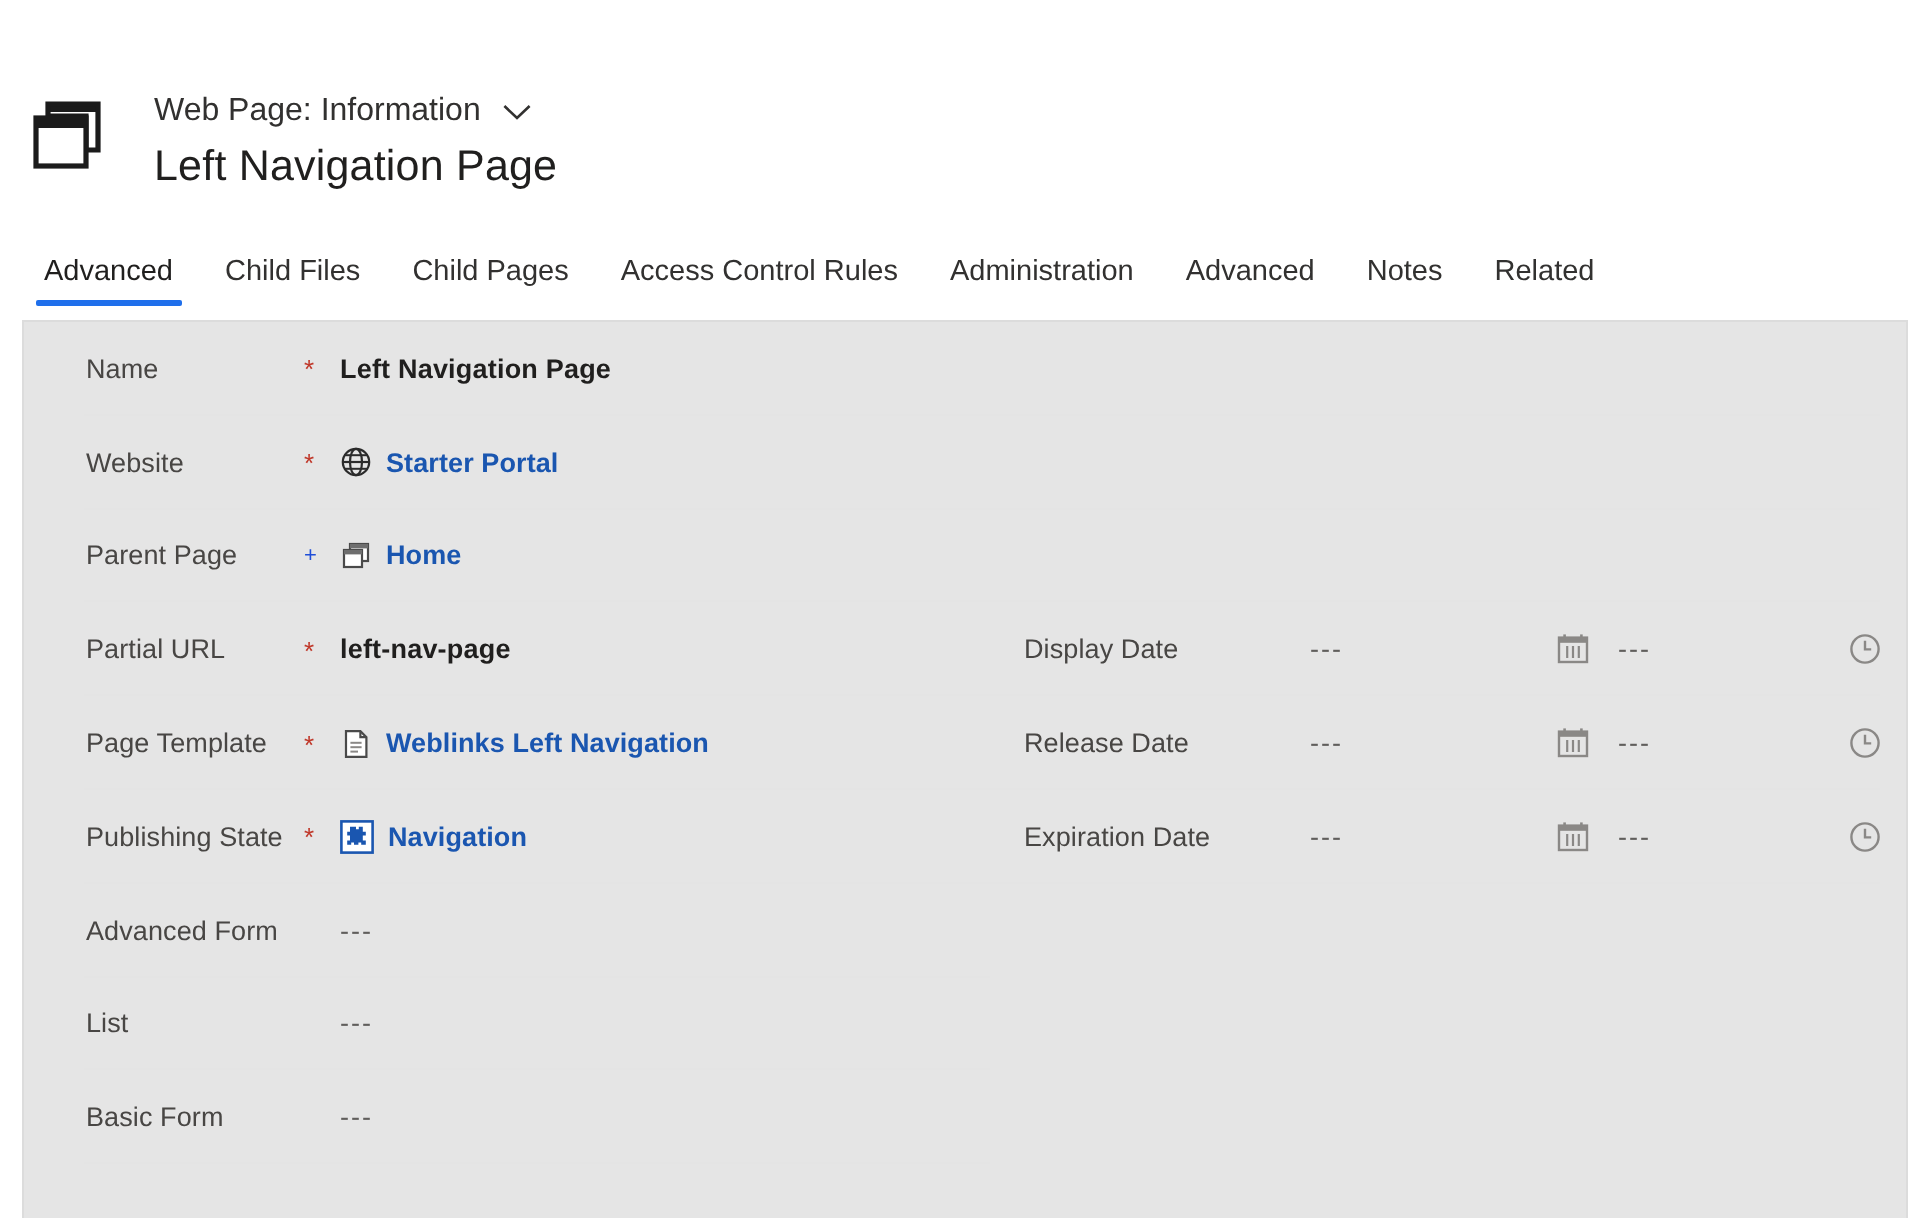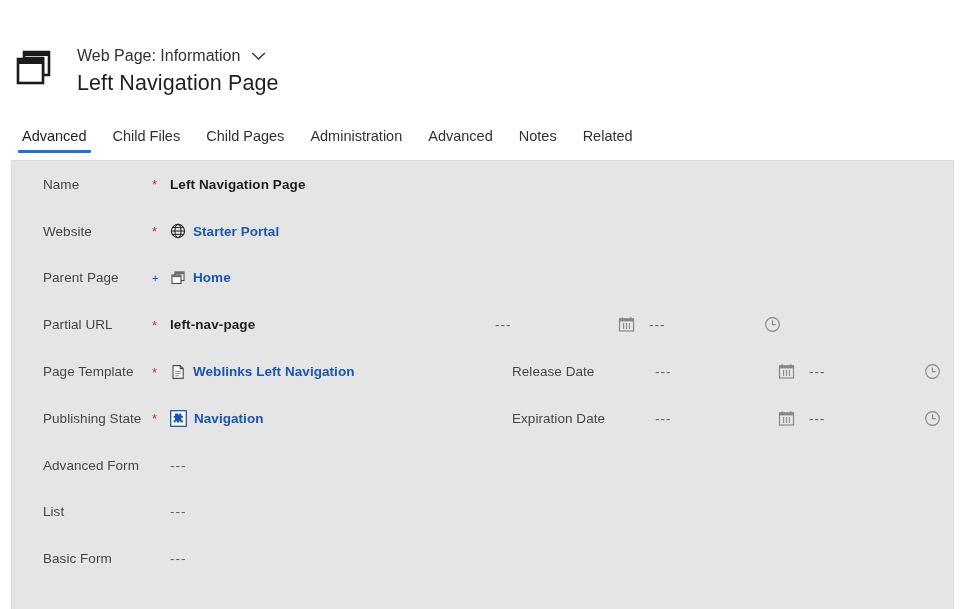--- a/index.html
+++ b/index.html
@@ -233,20 +233,21 @@
       </span>
     </div>
     <div class="record-title">Left Navigation Page</div>
   </div>
 </div>
 
 <div class="tabs">
   <div class="tab active">Advanced</div>
   <div class="tab">Child Files</div>
   <div class="tab">Child Pages</div>
+  <div class="tab">Access Control Rules</div>
   <div class="tab">Administration</div>
   <div class="tab">Advanced</div>
   <div class="tab">Notes</div>
   <div class="tab">Related</div>
 </div>
 
 <div class="form-card">
   <div class="form-grid">
 
     <div class="row">
@@ -304,20 +305,21 @@
 
     <div class="row">
       <div class="col-left">
         <span class="field-label">Partial URL</span>
         <span class="req">*</span>
         <span class="field-value">
           <span class="value-bold">left-nav-page</span>
         </span>
       </div>
       <div class="col-right">
+        <span class="date-label">Display Date</span>
         <span class="date-value">---</span>
         <span class="date-icon">
           <svg width="17" height="17" viewBox="0 0 17 17" class="icon-svg">
             <rect x="1.5" y="2.8" width="14" height="12.2" fill="none" stroke="#8a8886" stroke-width="1.2"></rect>
             <rect x="1.5" y="2.8" width="14" height="2.6" fill="#8a8886"></rect>
             <line x1="4.3" y1="1.2" x2="4.3" y2="3.6" stroke="#8a8886" stroke-width="1.3"></line>
             <line x1="12.7" y1="1.2" x2="12.7" y2="3.6" stroke="#8a8886" stroke-width="1.3"></line>
             <line x1="5.6" y1="7" x2="5.6" y2="13" stroke="#8a8886" stroke-width="1.1"></line>
             <line x1="8.5" y1="7" x2="8.5" y2="13" stroke="#8a8886" stroke-width="1.1"></line>
             <line x1="11.4" y1="7" x2="11.4" y2="13" stroke="#8a8886" stroke-width="1.1"></line>

